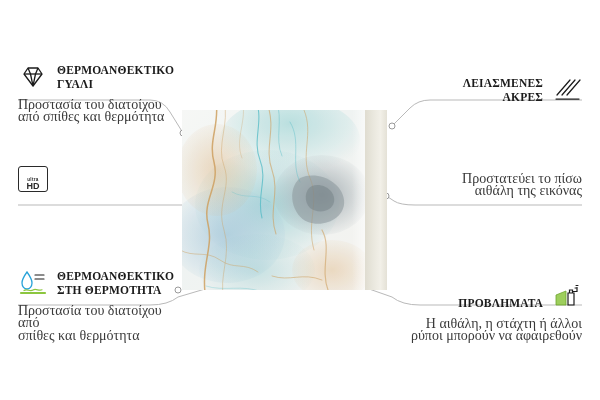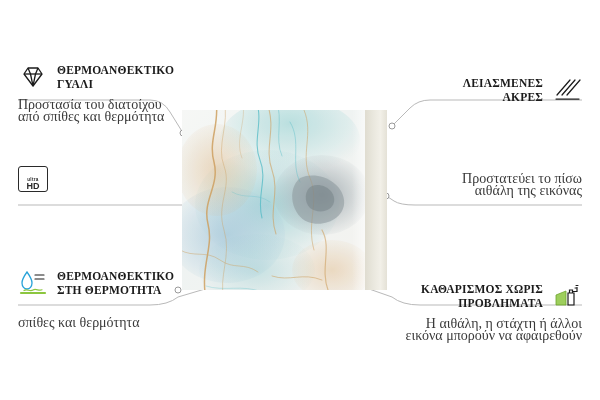--- a/index.html
+++ b/index.html
@@ -211,21 +211,21 @@
           <path d="M17 7 L26 7 M17 11 L26 11" stroke="#1b1b1b" stroke-width="1.2" stroke-linecap="round"></path>
           <path d="M3 25 H27" stroke="#8cc63f" stroke-width="2.2" stroke-linecap="round"></path>
           <path d="M6 22.5 C9 20.5 12 24 15 22 C18 20 21 23.5 24 21.8" fill="none" stroke="#8cc63f" stroke-width="1.2" stroke-linecap="round"></path>
         </svg>
       </div>
       <div>
         <div class="title"><span>ΘΕΡΜΟΑΝΘΕΚΤΙΚΟ</span><br><span>ΣΤΗ ΘΕΡΜΟΤΗΤΑ</span></div>
       </div>
     </div>
     <div class="desc">
-      <br>
+      <span>Προστασία του διατοίχου από</span><br>
       <span>σπίθες και θερμότητα</span>
     </div>
   </div>
 
   <div class="feat right" id="f4">
     <div class="rowtop right">
       <div>
         <div class="title"><span>ΛΕΙΑΣΜΕΝΕΣ</span><br><span>ΑΚΡΕΣ</span></div>
       </div>
       <div class="icon">
@@ -244,32 +244,32 @@
   <div class="feat right" id="f5">
     <div class="desc">
       <span>Προστατεύει το πίσω</span><br>
       <span>αιθάλη της εικόνας</span>
     </div>
   </div>
 
   <div class="feat right" id="f6">
     <div class="rowtop right">
       <div>
-        <div class="title"><span>ΚΑΘΑΡΙΣΜΟΣ ΧΩΡΙΣ</span><br><span>ΠΡΟΒΛΗΜΑΤΑ</span></div>
+        <div class="title"><br><span>ΠΡΟΒΛΗΜΑΤΑ</span></div>
       </div>
       <div class="icon">
         <svg width="30" height="30" viewBox="0 0 30 30">
           <path d="M4 24 L4 14 L14 10 L14 24 Z" fill="#8cc63f" opacity="0.85"></path>
           <path d="M4 24 L4 14 L14 10 L14 24 Z" fill="none" stroke="#6da52f" stroke-width="0.8"></path>
           <path d="M16 24 V12 H22 V24 Z" fill="none" stroke="#1b1b1b" stroke-width="1.2"></path>
           <path d="M17.5 12 V9 H20.5 V12" fill="none" stroke="#1b1b1b" stroke-width="1.2"></path>
           <path d="M20.5 10.5 H25 V6" fill="none" stroke="#1b1b1b" stroke-width="1.2"></path>
           <path d="M24 4.5 h2 M23 7 h1.4" stroke="#1b1b1b" stroke-width="1" stroke-linecap="round"></path>
         </svg>
       </div>
     </div>
     <div class="desc">
       <span>Η αιθάλη, η στάχτη ή άλλοι</span><br>
-      <span>εικόνα μπορούν να αφαιρεθούν</span>
+      <span>ρύποι μπορούν να αφαιρεθούν</span>
     </div>
   </div>
 
 </div>
 
 </body></html>

